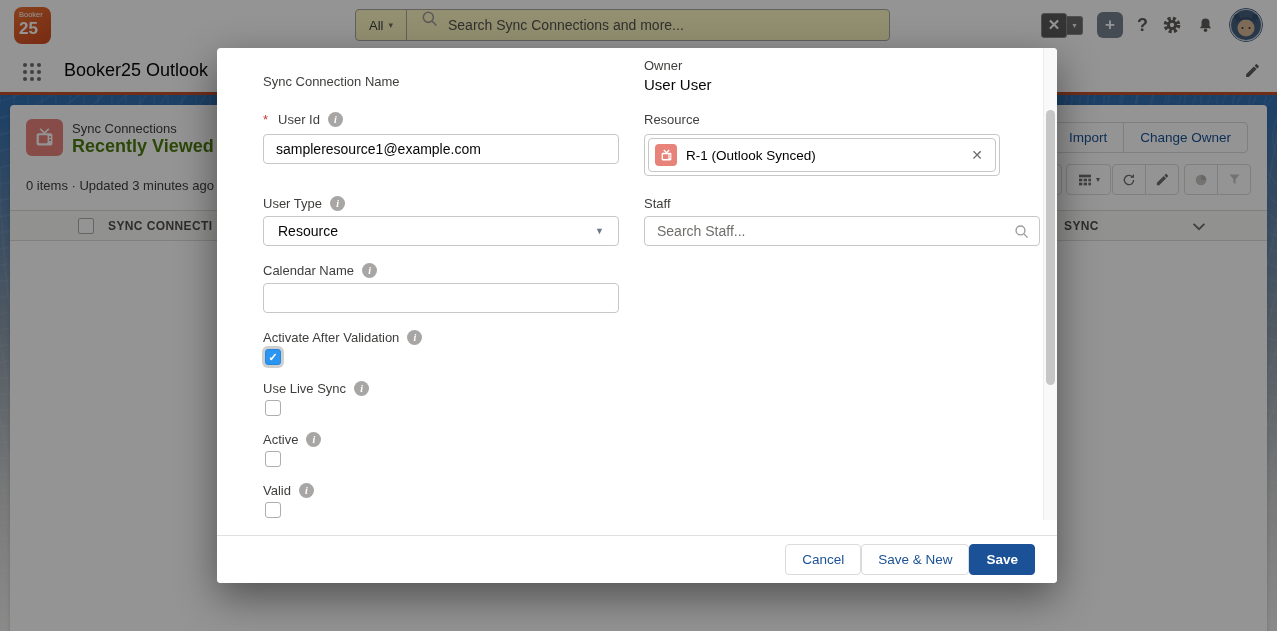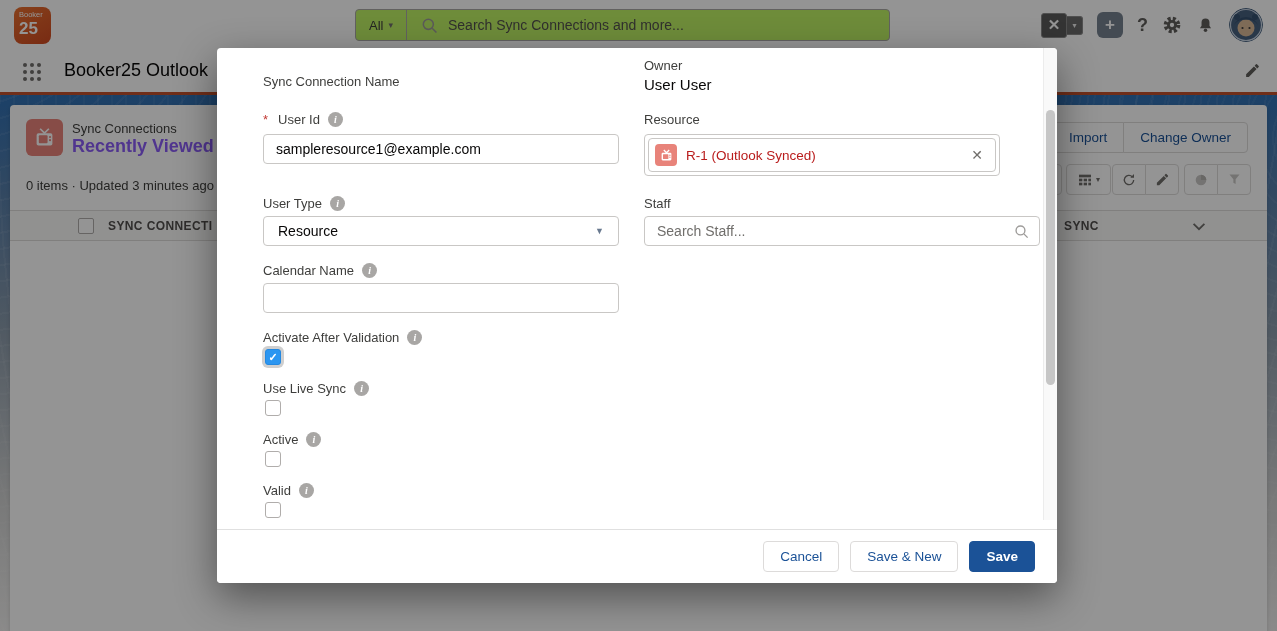--- a/index.html
+++ b/index.html
@@ -8,21 +8,21 @@
   .stage{position:relative;width:1277px;height:631px;background:#fff;overflow:hidden}
   .abs{position:absolute}
 
   
   .gheader{position:absolute;top:0;left:0;right:0;height:50px;background:#fff;z-index:1}
   .logo{position:absolute;left:14px;top:7px;width:37px;height:37px;border-radius:8px;
         background:linear-gradient(150deg,#e8702f,#cf4a22);color:#fff;padding:4px 0 0 5px;line-height:1}
   .logo .l1{font-size:7.5px;display:block}
   .logo .l2{font-size:17px;font-weight:bold;display:block;margin-top:1px}
   .searchbox{position:absolute;left:355px;top:9px;width:535px;height:32px;border:1px solid #a9a7a5;
-             border-radius:4px;background:#bef264;display:flex;align-items:center}
+             border-radius:4px;background:#fef9c3;display:flex;}
   .scope{display:flex;align-items:center;gap:5px;padding:0 13px;height:100%;font-size:13px;color:#3e3e3c}
   .scope .caret{font-size:9px;color:#706e6b}
   .sdivider{width:1px;height:100%;background:#a9a7a5}
   .searchbox .mag{color:#9e9c9a;margin:0 10px 0 14px;display:flex}
   .gsearch-input{border:0;outline:0;flex:1;font:14px "Liberation Sans",sans-serif;color:#3e3e3c;background:transparent}
   .gsearch-input::placeholder{color:#54524f}
   .hicons{position:absolute;right:14px;top:0;height:50px;display:flex;align-items:center;gap:14px}
   .favgroup{display:flex;align-items:center}
   .favx{width:26px;height:25px;border:1px solid #8a8a8a;border-radius:3px;background:#5a5a5a;color:#fff;
         font-size:15px;font-weight:bold;display:flex;align-items:center;justify-content:center}
@@ -46,21 +46,21 @@
   .page::before{content:"";position:absolute;inset:0;pointer-events:none;background:
      repeating-radial-gradient(circle at -4% -30%, transparent 0 14px, rgba(255,255,255,.06) 14px 16px),
      repeating-radial-gradient(circle at 104% 8%, transparent 0 12px, rgba(255,255,255,.05) 12px 14px)}
 
   
   .card{position:absolute;left:10px;top:10px;right:10px;bottom:0;background:#fff;border-radius:4px 4px 0 0;
         box-shadow:0 2px 4px rgba(0,0,0,.15)}
   .objicon{position:absolute;left:16px;top:14px;width:37px;height:37px;border-radius:6px;background:#e8837a;
            display:flex;align-items:center;justify-content:center}
   .objlabel{position:absolute;left:62px;top:16px;font-size:13px;color:#3e3e3c}
-  .viewtitle{position:absolute;left:62px;top:31px;font-size:18px;font-weight:bold;color:#8b5cf6}
+  .viewtitle{position:absolute;left:62px;top:31px;font-size:18px;font-weight:bold;color:#4d7c0f}
   .meta{position:absolute;left:16px;top:73px;font-size:13px;color:#3e3e3c}
   .btn{height:31px;border:1px solid #dddbda;background:#fff;color:#1b5297;font:13.5px "Liberation Sans",sans-serif;
        display:flex;align-items:center;justify-content:center;padding:8px 16px;border-radius:4px;cursor:pointer}
   .btn.primary{background:#1b5297;border-color:#1b5297;color:#fff;font-weight:bold}
   .btn-group{position:absolute;display:flex}
   .btn-group .btn{border-radius:0;margin-left:-1px}
   .btn-group .btn:first-child{border-radius:4px 0 0 4px;margin-left:0}
   .btn-group .btn:last-child{border-radius:0 4px 4px 0}
   .listbtns{top:17px;right:19px}
   .icon-btn{width:34px;height:31px;border:1px solid #dddbda;background:#fff;display:flex;align-items:center;
@@ -85,36 +85,36 @@
   .req{color:#c23934;margin-right:2px}
   .info{width:15px;height:15px;border-radius:50%;background:#a8a6a4;color:#fff;flex:0 0 15px;
         font:italic bold 10px "Liberation Serif",serif;display:flex;align-items:center;justify-content:center}
   .tinput{position:absolute;width:356px;height:30px;border:1px solid #c9c7c5;border-radius:4px;padding:0 12px;
           font:14px "Liberation Sans",sans-serif;color:#080707;background:#fff;outline:none}
   .tinput::placeholder{color:#706e6b}
   .ownerval{position:absolute;font-size:15px;color:#080707}
   .lookup{position:absolute;width:356px;height:42px;border:1px solid #c9c7c5;border-radius:4px;background:#fff;padding:3px}
   .pill{height:34px;border:1px solid #c9c7c5;border-radius:4px;display:flex;align-items:center;gap:9px;padding:0 12px 0 6px}
   .pill .picon{width:22px;height:22px;border-radius:4px;background:#e8837a;display:flex;align-items:center;justify-content:center}
-  .pill .ptxt{font-size:13.5px;color:#b91c1c;flex:1}
+  .pill .ptxt{font-size:13.5px;color:#000000;flex:1}
   .pill .px{color:#706e6b;font-size:14px;cursor:pointer}
   .selectbox{position:absolute;width:356px;height:30px;border:1px solid #c9c7c5;border-radius:4px;background:#fff;
              display:flex;align-items:center;padding:0 14px;font-size:14px;color:#080707;cursor:pointer}
   .selectbox .scaret{margin-left:auto;font-size:9px;color:#68798f}
   .searchfield{position:absolute;width:396px;height:30px;border:1px solid #c9c7c5;border-radius:4px;background:#fff;
                display:flex;align-items:center;padding:0 10px 0 0}
   .searchfield input{border:0;outline:0;flex:1;padding:0 12px;font:14px "Liberation Sans",sans-serif;color:#080707;background:transparent}
   .searchfield input::placeholder{color:#706e6b}
   .searchfield .mag{color:#9e9c9a;display:flex}
   .checkbox{position:absolute;width:16px;height:16px;border:1px solid #b0adab;border-radius:3px;background:#fff;cursor:pointer}
   .checkbox .glyph{display:none;color:#fff;font-size:11px;font-weight:bold;line-height:14px;text-align:center}
   .checkbox.checked{background:#2b96f1;border-color:#2488e0;box-shadow:0 0 0 3px #cfcfcf}
   .checkbox.checked .glyph{display:block}
-  .mfooter{position:absolute;left:0;right:0;bottom:0;height:54px;background:#fff;border-top:1px solid #e0e0e0;
-           border-radius:0 0 4px 4px;display:flex;align-items:center;justify-content:flex-end;gap:11px;padding-right:22px}
+  .mfooter{position:absolute;left:0;right:0;bottom:0;height:48px;background:#fff;border-top:1px solid #e0e0e0;
+           border-radius:0 0 4px 4px;display:flex;align-items:center;justify-content:flex-end;padding-right:22px}
   .scrolltrack{position:absolute;top:0;bottom:63px;right:0;width:14px;background:#f9f9f9;border-left:1px solid #ececec;
                border-radius:0 4px 0 0}
   .scrollthumb{position:absolute;top:62px;left:2px;width:9px;height:275px;border-radius:5px;background:#c6c6c6}
   svg{display:block}
 </style>
 </head>
 <body>
 
 <div class="stage">
 

